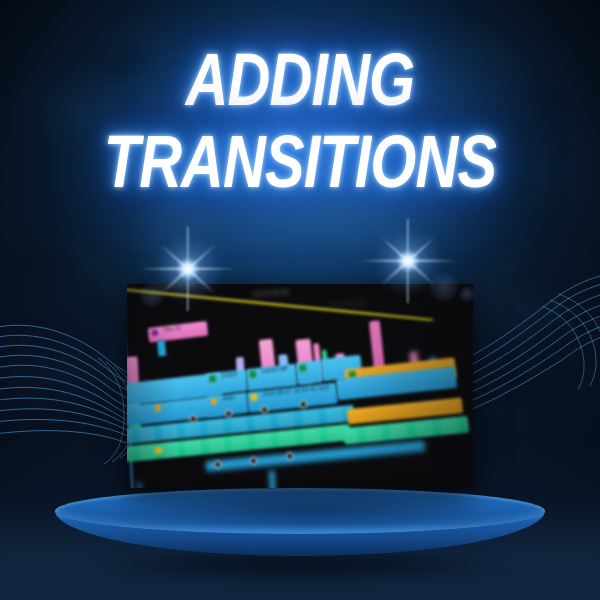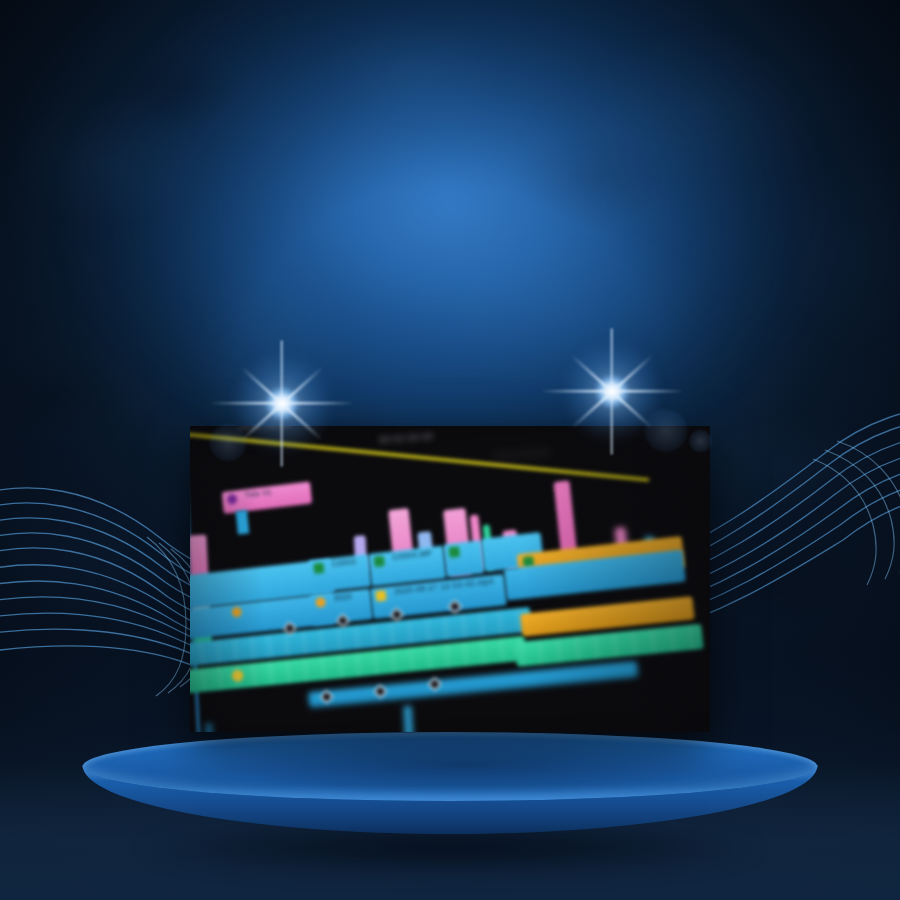--- a/index.html
+++ b/index.html
@@ -186,20 +186,24 @@
         <path d="M-6,160 C52,144 96,116 132,94 C160,72 188,64 206,62"></path>
       </g>
       <g fill="none" stroke="#7fc4f5" stroke-width="0.8" opacity="0.45">
         <path d="M112,40 C132,48 146,62 152,84 C156,100 154,112 148,124"></path>
         <path d="M120,34 C142,42 158,58 164,80 C168,96 166,108 160,120"></path>
         <path d="M128,28 C152,36 168,54 174,76 C178,92 176,104 170,116"></path>
       </g>
     </svg>
   </div>
 
+  <div class="title-wrap">
+    <div class="title-line t1">ADDING</div>
+    <div class="title-line t2">TRANSITIONS</div>
+  </div>
 
   <div class="flare" style="left:187px;top:268px;width:2px;height:2px;">
     <div class="halo"></div>
     <div class="core"></div>
     <div class="ray ray-h"></div>
     <div class="ray ray-v"></div>
     <div class="ray ray-d1"></div>
     <div class="ray ray-d2"></div>
     <div class="ghost" style="left:-48px;top:14px;width:26px;height:26px;"></div>
   </div>

